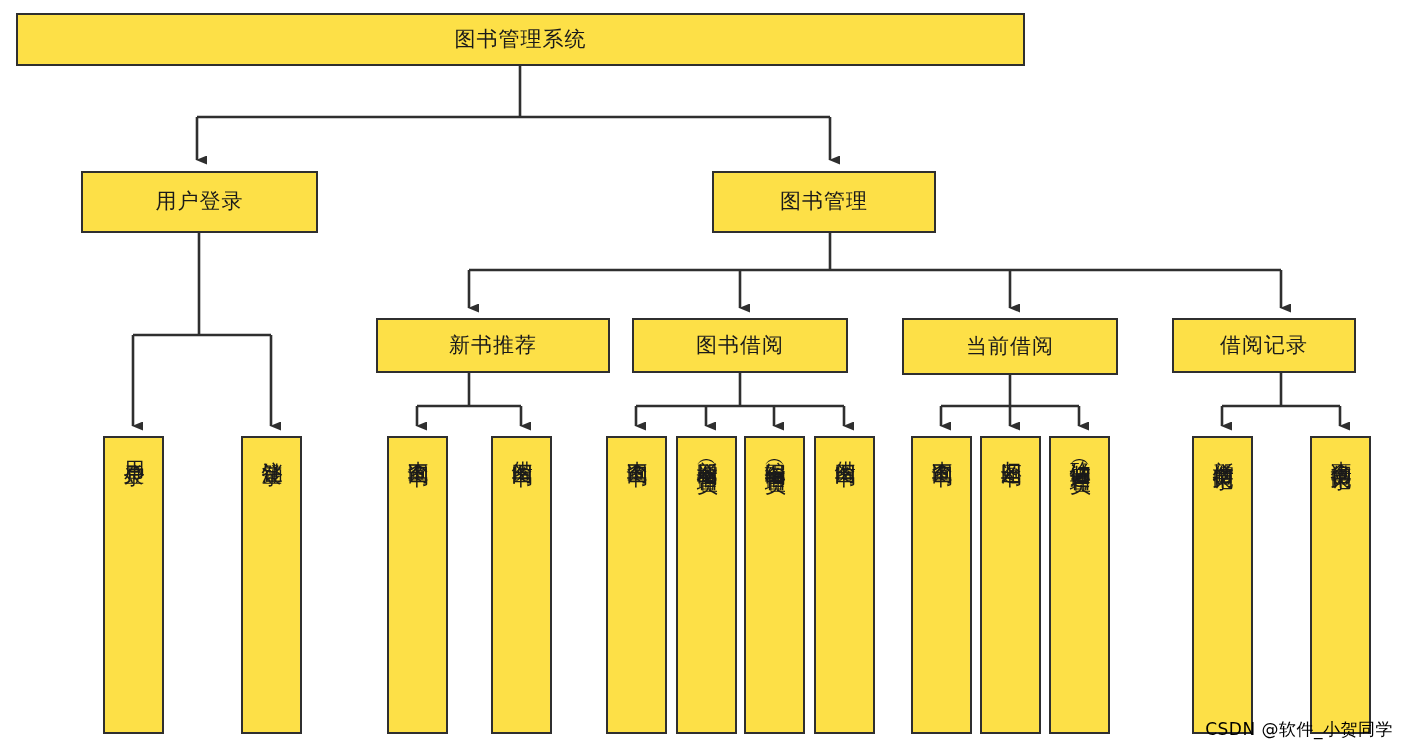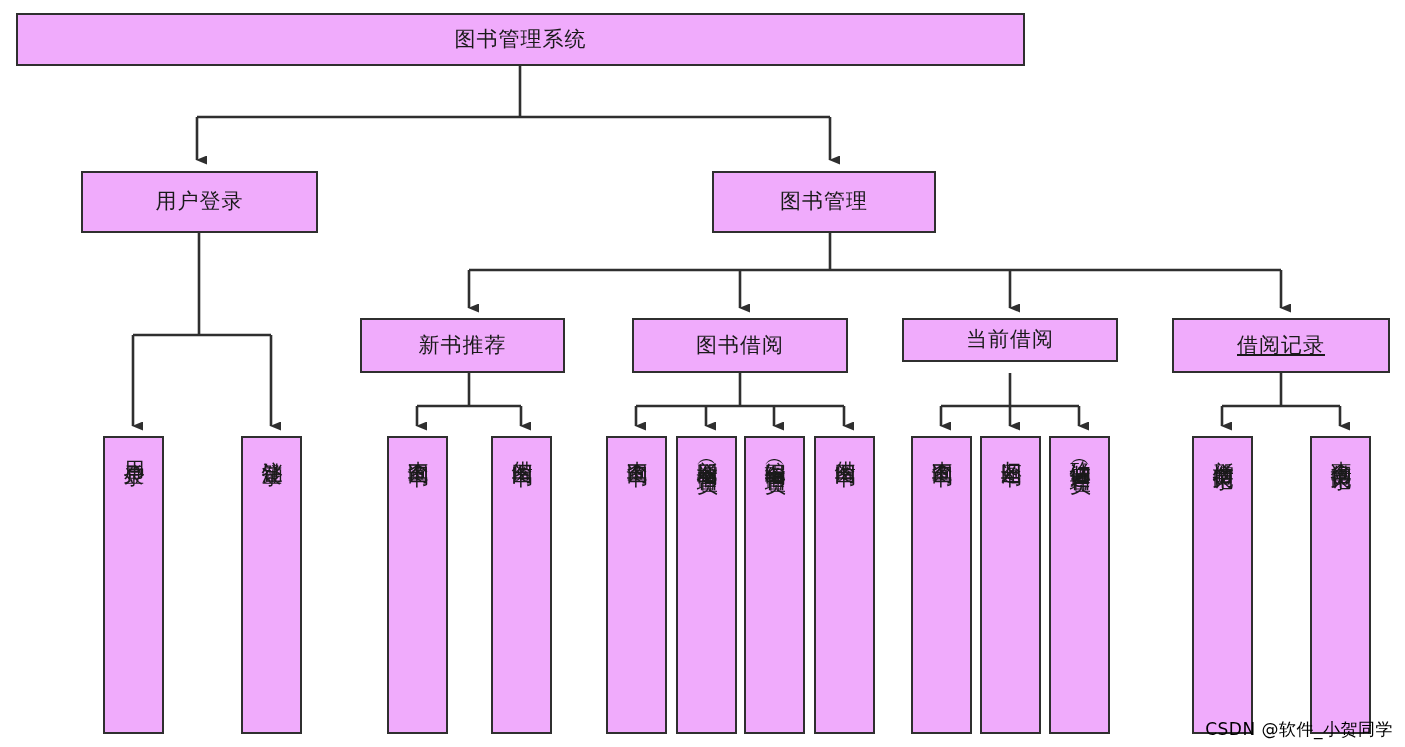--- a/index.html
+++ b/index.html
@@ -22,21 +22,21 @@
     position: absolute;
     left: 0;
     top: 0;
     width: 1405px;
     height: 747px;
     pointer-events: none;
   }
   .node {
     position: absolute;
     box-sizing: border-box;
-    background: #f0abfc;
+    background: #fde047;
     border: 2px solid #2f2f2f;
     display: flex;
     align-items: center;
     justify-content: center;
     color: #1a1a1a;
   }
   .node-h {
     font-size: 21px;
     letter-spacing: 1px;
     line-height: 1.2;
@@ -133,30 +133,30 @@
     <span class="node-label">图书管理系统</span>
   </div>
 
   <div class="node node-h" style="left:81px; top:171px; width:237px; height:62px;">
     <span class="node-label">用户登录</span>
   </div>
   <div class="node node-h" style="left:712px; top:171px; width:224px; height:62px;">
     <span class="node-label">图书管理</span>
   </div>
 
-  <div class="node node-h" style="left:360px; top:318px; width:205px; height:55px;">
+  <div class="node node-h" style="left:376px; top:318px; width:234px; height:55px;">
     <span class="node-label">新书推荐</span>
   </div>
   <div class="node node-h" style="left:632px; top:318px; width:216px; height:55px;">
     <span class="node-label">图书借阅</span>
   </div>
-  <div class="node node-h" style="left:902px; top:318px; width:216px; height:44px;">
+  <div class="node node-h" style="left:902px; top:318px; width:216px; height:57px;">
     <span class="node-label">当前借阅</span>
   </div>
-  <div class="node node-h" style="left:1172px; top:318px; width:218px; height:55px;text-decoration:underline;">
+  <div class="node node-h" style="left:1172px; top:318px; width:184px; height:55px;">
     <span class="node-label">借阅记录</span>
   </div>
 
   <div class="node node-v" style="left:103px; top:436px; width:61px; height:298px;">
     <span class="node-label">用户登录</span>
   </div>
   <div class="node node-v" style="left:241px; top:436px; width:61px; height:298px;">
     <span class="node-label">注销登录</span>
   </div>
 

